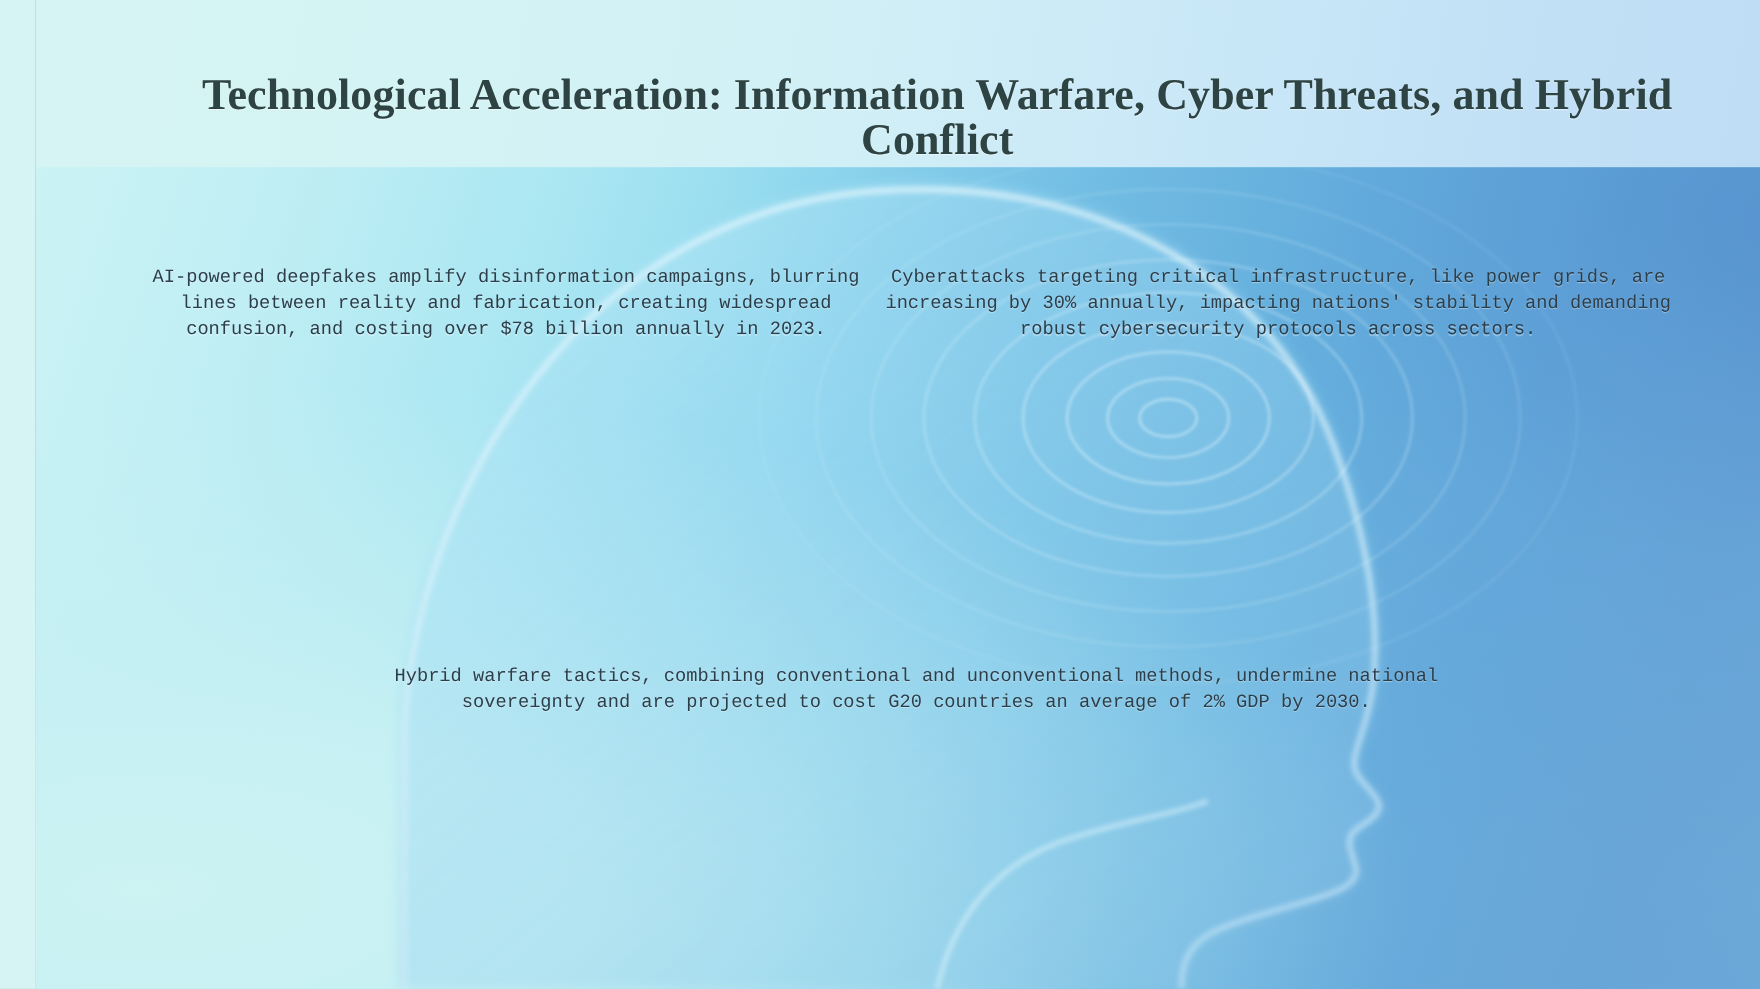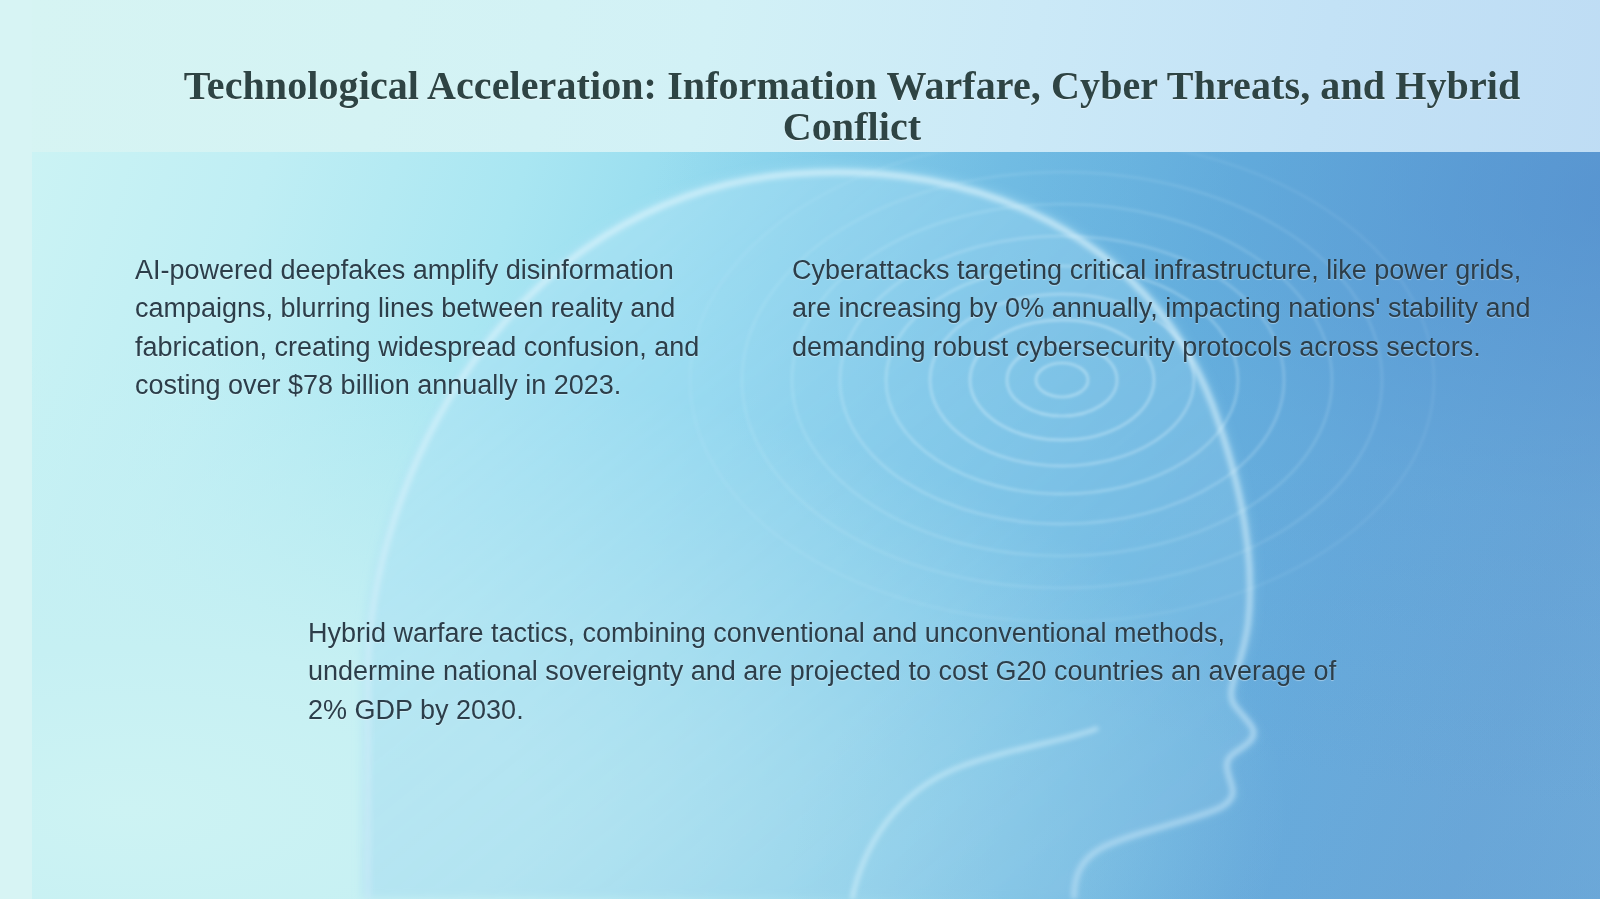--- a/index.html
+++ b/index.html
@@ -95,23 +95,24 @@
     letter-spacing: 0.1px;
     color: #2e4444;
     text-shadow: 0 1px 1px rgba(255,255,255,0.55);
     z-index: 30;
     white-space: pre-line;
   }
 
   
   .body-text {
     position: absolute;
-    font-family: Liberation Sans, sans-serif;
+    text-align: center;
+    font-family: Liberation Mono, monospace;
     font-weight: normal;
-    font-size: 27px;
+    font-size: 17px;
     line-height: 1.42;
     color: #2c3e4a;
     text-shadow: 0 1px 1px rgba(255,255,255,0.38);
     z-index: 30;
   }
 
   #block-left {
     left: 103px;
     top: 224px;
     width: 650px;
@@ -226,17 +227,17 @@
           <ellipse rx="372" ry="242" stroke-width="2.0" stroke-opacity="0.10"></ellipse>
         </g>
       </svg>
     </div>
   </div>
 
   <h1 class="title">Technological Acceleration: Information Warfare, Cyber Threats, and Hybrid Conflict</h1>
 
   <p class="body-text" id="block-left">AI-powered deepfakes amplify disinformation campaigns, blurring lines between reality and fabrication, creating widespread confusion, and costing over $78 billion annually in 2023.</p>
 
-  <p class="body-text" id="block-right">Cyberattacks targeting critical infrastructure, like power grids, are increasing by 0% annually, impacting nations' stability and demanding robust cybersecurity protocols across sectors.</p>
+  <p class="body-text" id="block-right">Cyberattacks targeting critical infrastructure, like power grids, are increasing by 30% annually, impacting nations' stability and demanding robust cybersecurity protocols across sectors.</p>
 
   <p class="body-text" id="block-bottom">Hybrid warfare tactics, combining conventional and unconventional methods, undermine national sovereignty and are projected to cost G20 countries an average of 2% GDP by 2030.</p>
 
 </div>
 
 </body></html>

